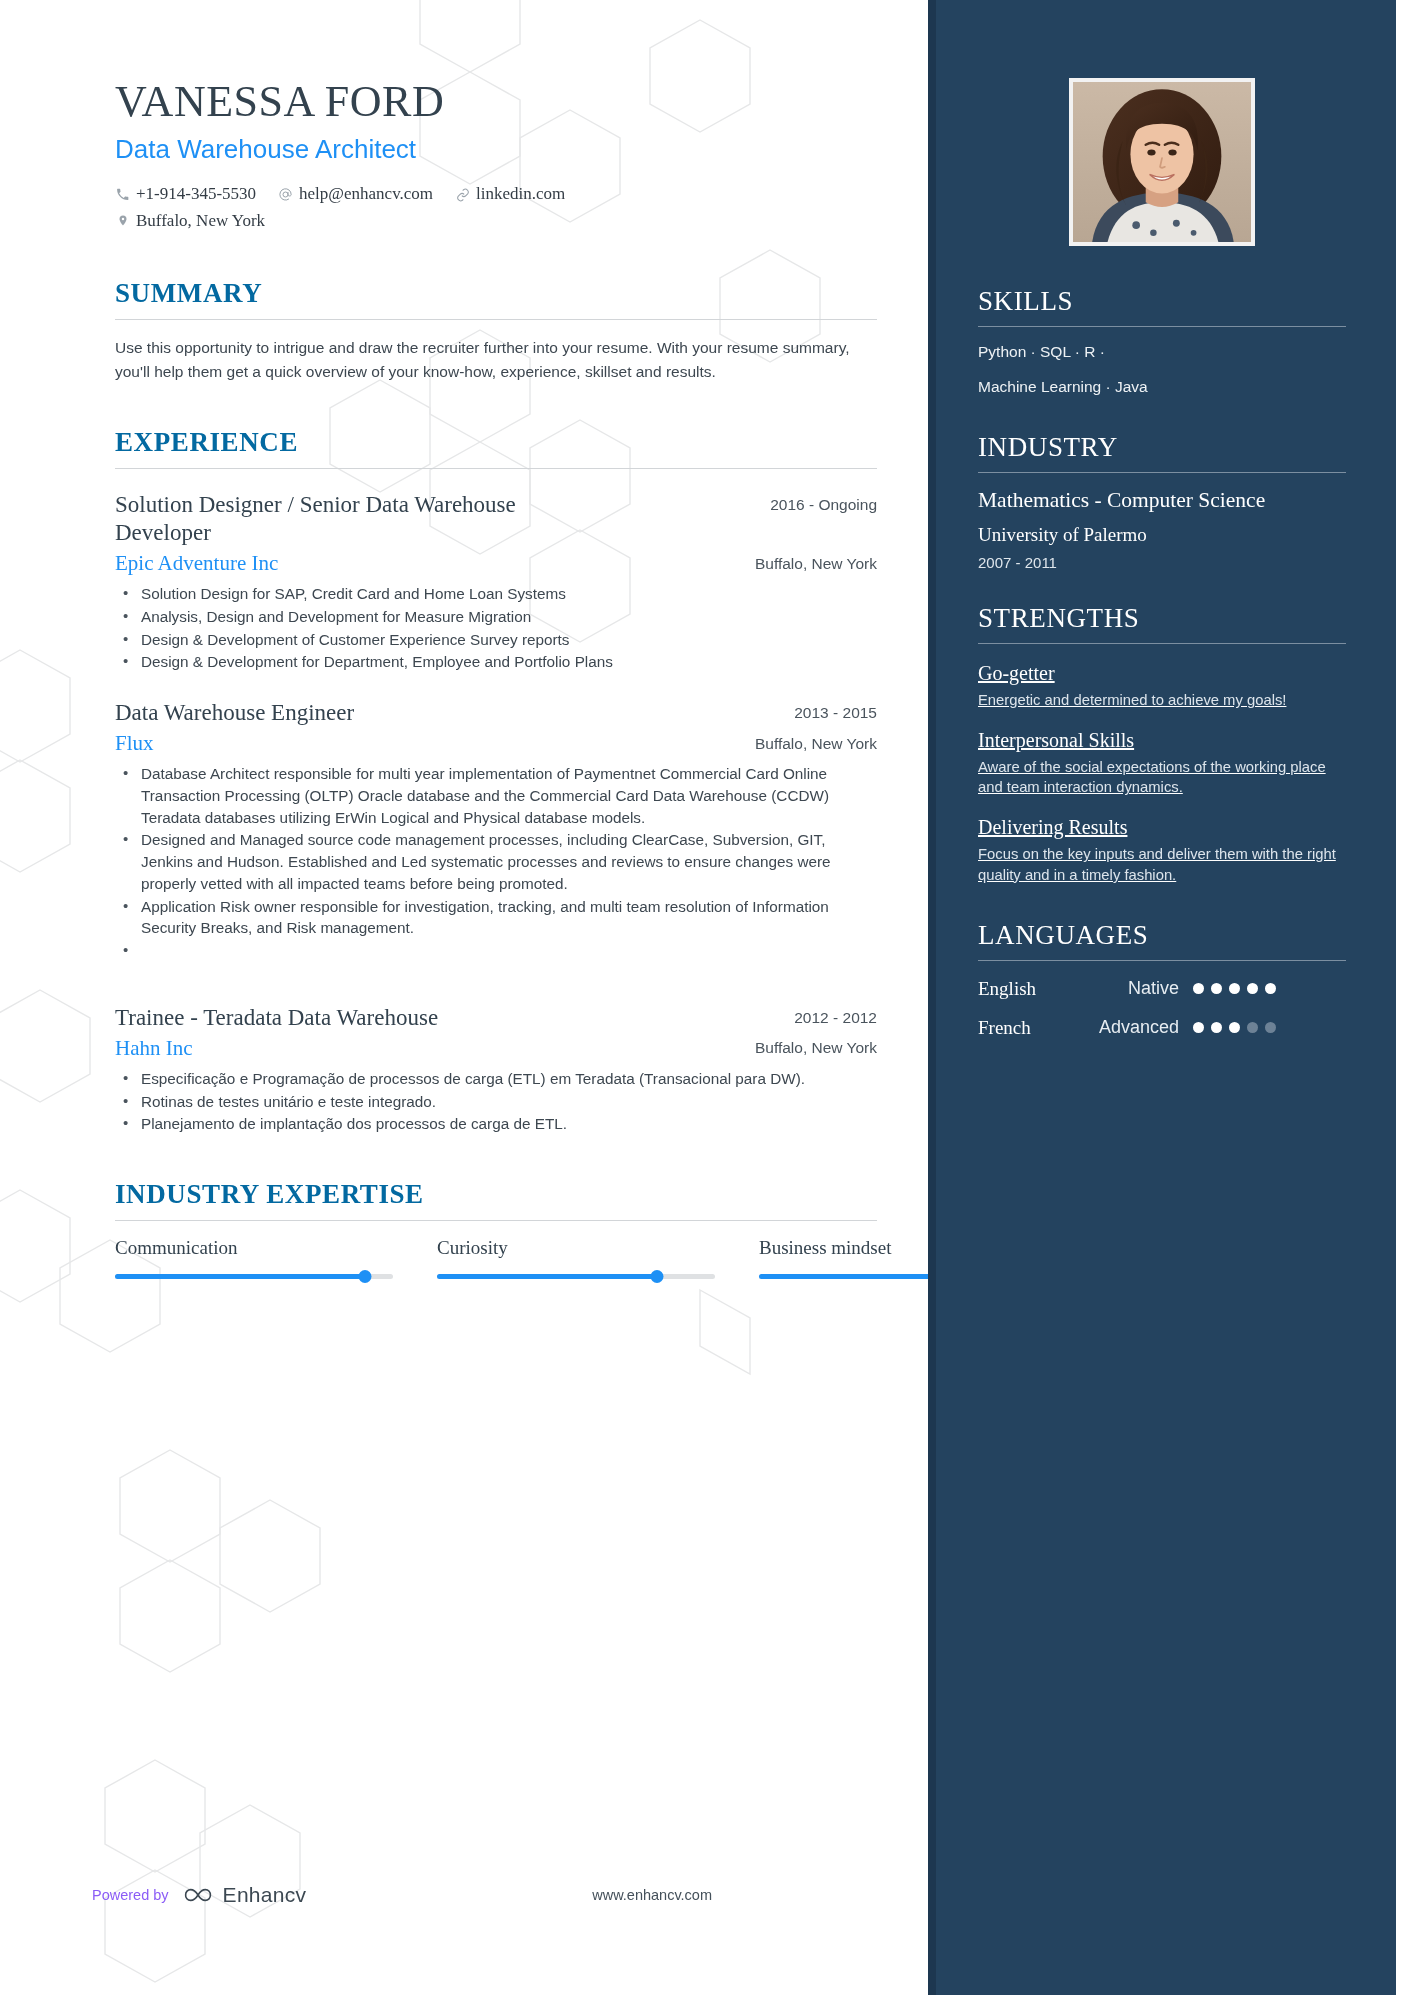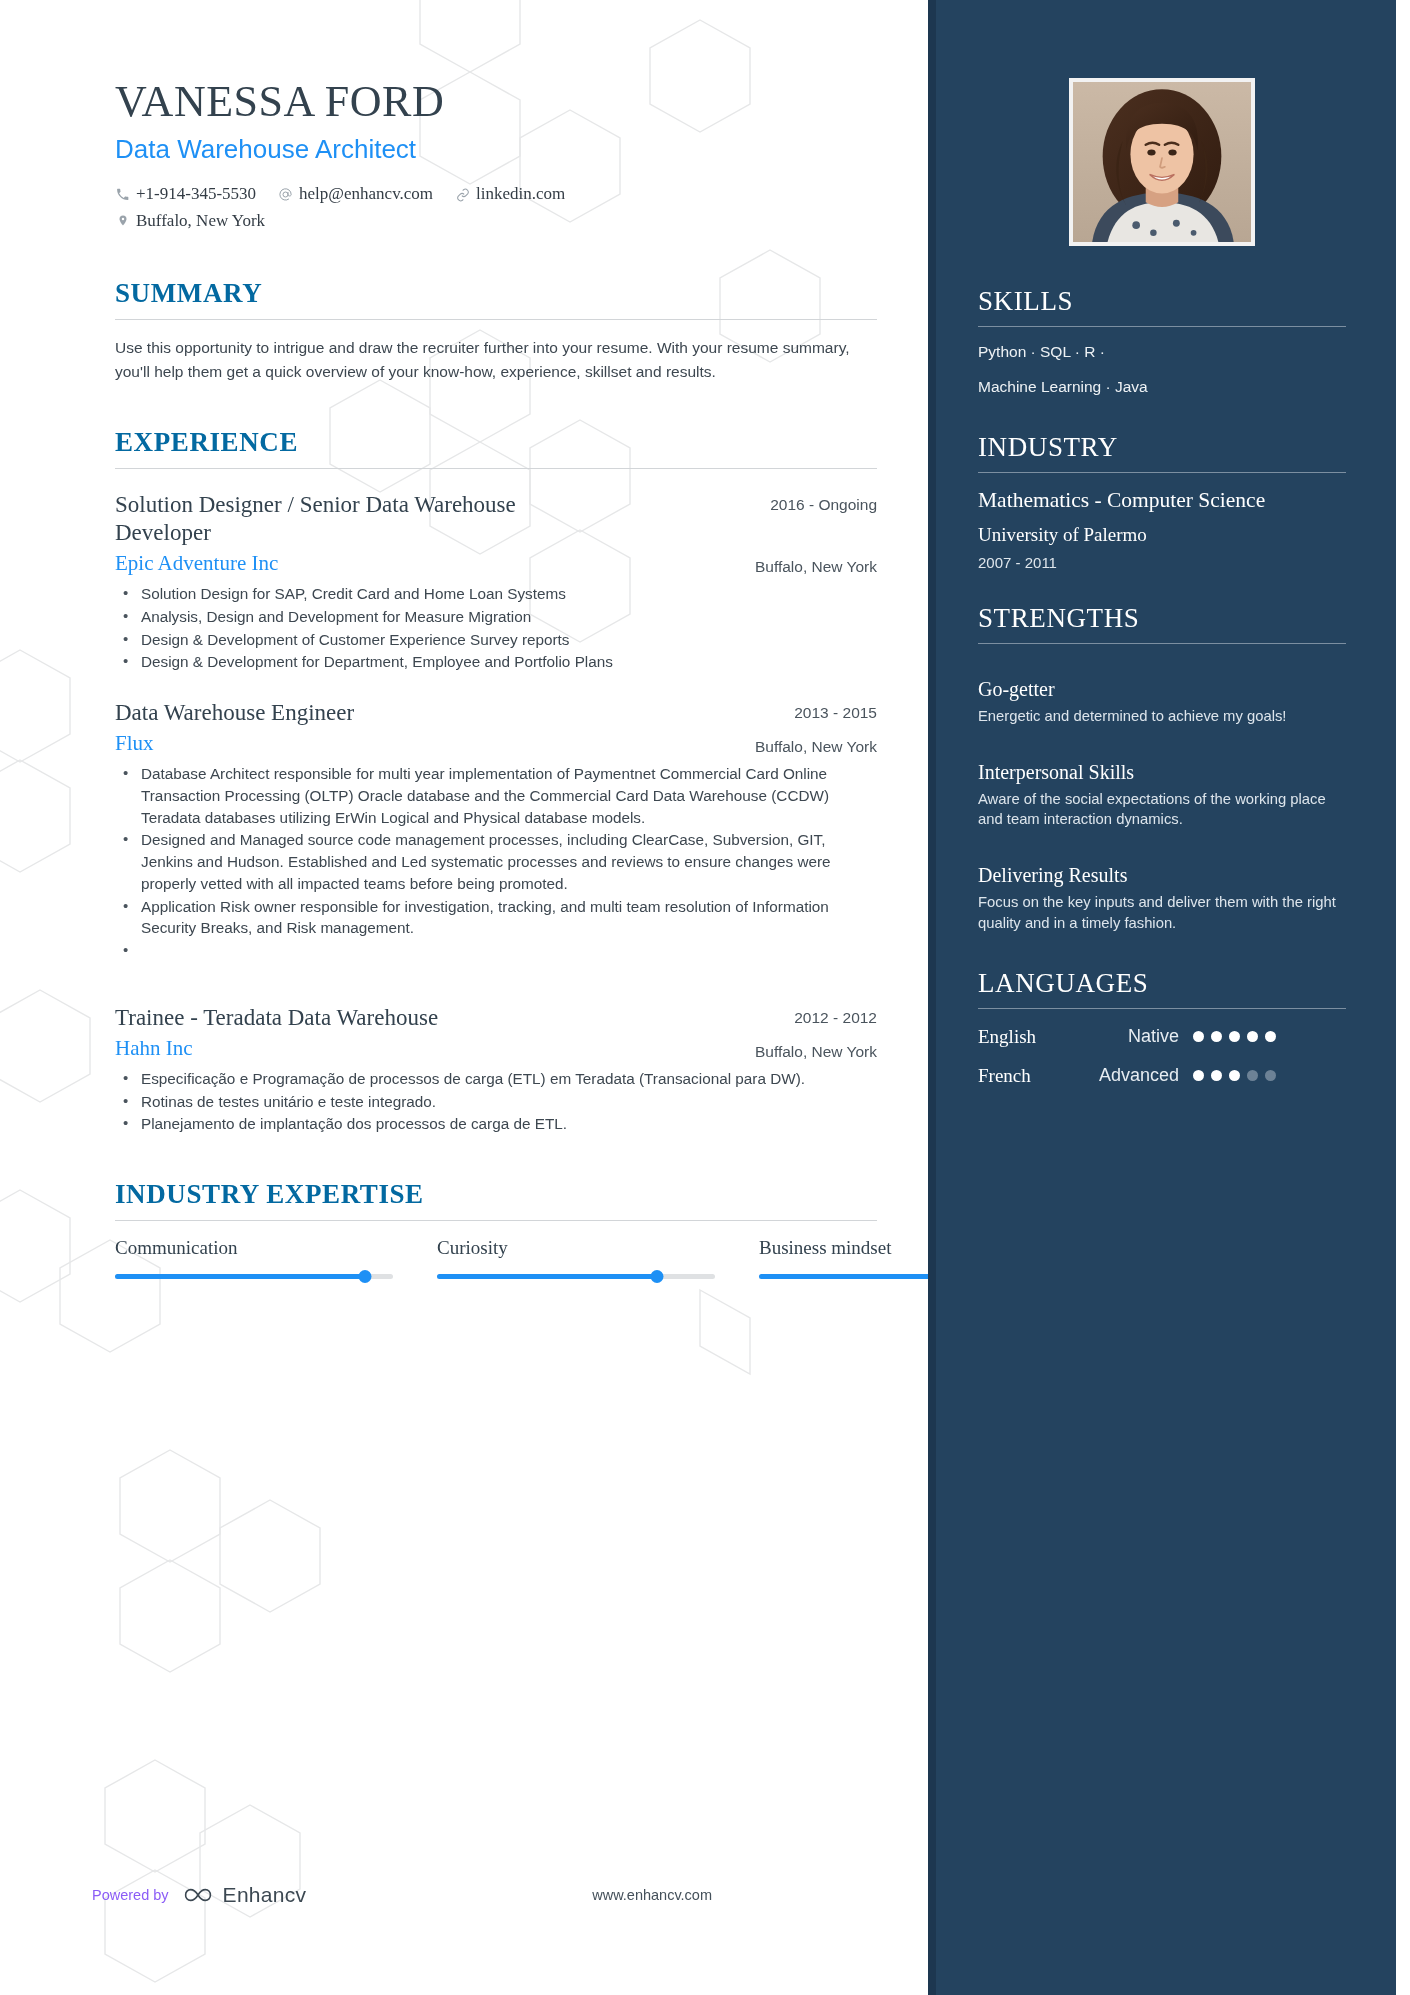--- a/index.html
+++ b/index.html
@@ -77,21 +77,21 @@
     color: #33424e;
     line-height: 1.22;
     max-width: 470px;
   }
   .job-dates {
     font-size: 15.5px;
     color: #4a545d;
     white-space: nowrap;
     padding-top: 5px;
   }
-  .job-sub { display: flex; justify-content: space-between; align-items: flex-end; margin-top: 4px; }
+  .job-sub { display: flex; justify-content: space-between; align-items: center; margin-top: 4px; }
   .job-company {
     font-family: "Liberation Serif", serif;
     font-size: 21px;
     color: #1e90f5;
   }
   .job-loc { font-size: 15.5px; color: #4a545d; white-space: nowrap; }
 
   ul.bullets { list-style: none; margin-top: 7px; }
   ul.bullets li {
     position: relative;
@@ -207,21 +207,21 @@
     color: #ffffff;
   }
   .edu-school {
     font-family: "Liberation Serif", serif;
     font-size: 19px;
     margin-top: 11px;
     color: #ffffff;
   }
   .edu-dates { font-size: 15px; color: #dfe6ec; margin-top: 8px; }
 
-  .strength { margin-top: 34px; }
+  .strength { margin-top: 18px; text-decoration: underline; }
   .strength:first-of-type { margin-top: 14px; }
   .str-name {
     font-family: "Liberation Serif", serif;
     font-size: 20px;
     color: #ffffff;
   }
   .str-desc {
     font-size: 14.8px;
     line-height: 1.4;
     color: #dde5ec;

